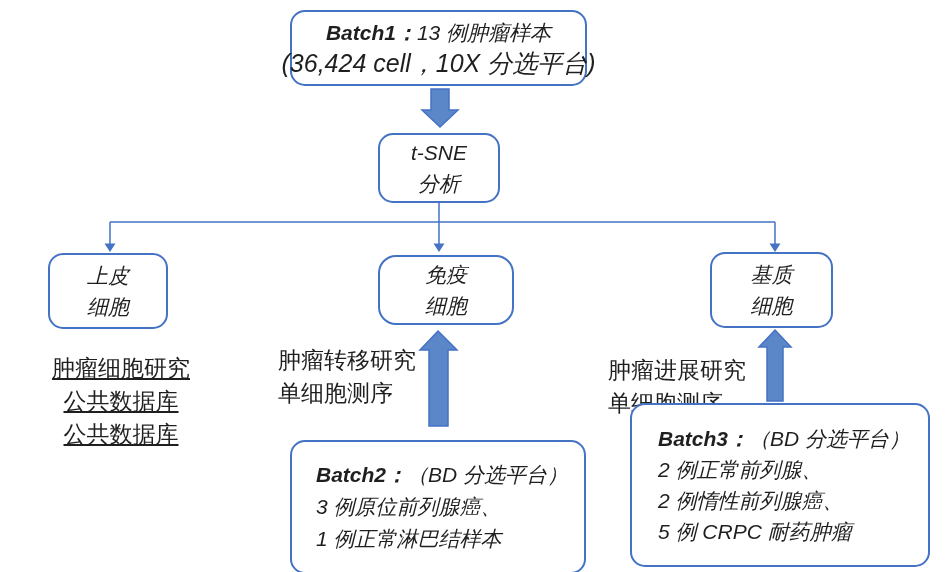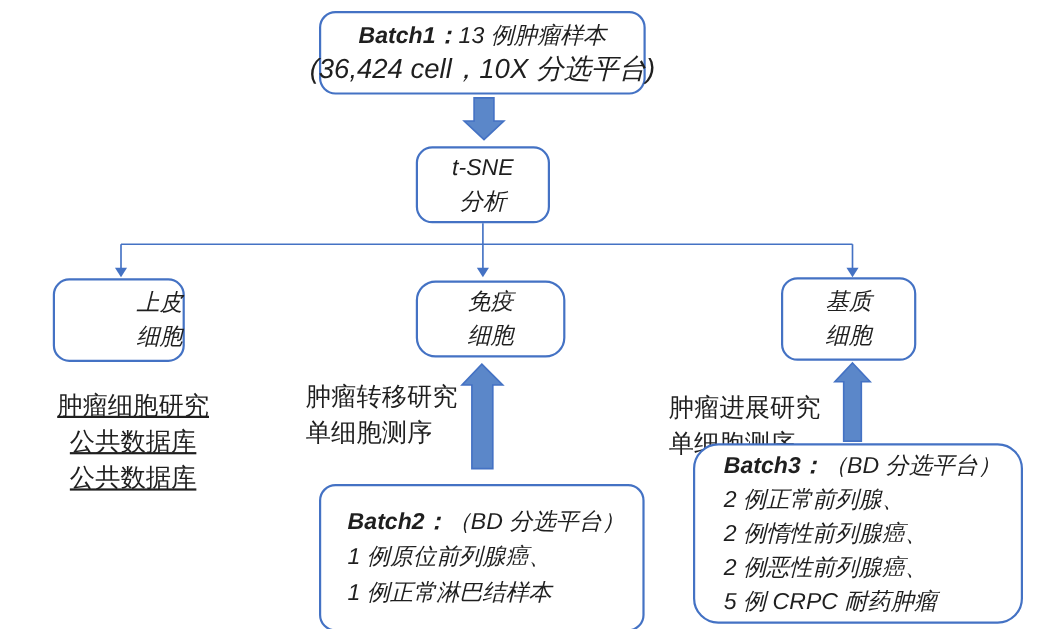--- a/index.html
+++ b/index.html
@@ -36,32 +36,32 @@
     text-align:center;
     font-size:21px;
     line-height:31px;
     z-index:1;
   }
   .node .ln{white-space:nowrap;font-style:italic;}
   .bold{font-weight:bold;}
   #batch1{left:290px;top:10px;width:297px;height:76px;}
   #batch1 .sub{font-size:25px;}
   #tsne{left:378px;top:133px;width:122px;height:70px;}
-  #epithelial{left:48px;top:253px;width:120px;height:76px;align-items:flex-end;}
+  #epithelial{left:48px;top:253px;width:120px;height:76px;}
   #immune{left:378px;top:255px;width:136px;height:70px;border-radius:18px;}
   #stromal{left:710px;top:252px;width:123px;height:76px;}
   #batch2{
     left:290px;top:440px;width:296px;height:134px;
     align-items:flex-start;text-align:left;
     padding:6px 10px 6px 24px;line-height:32px;
   }
   #batch3{
     left:630px;top:403px;width:300px;height:164px;
     align-items:flex-start;text-align:left;
-    padding:6px 10px 6px 26px;line-height:31px;border-radius:23px;
+    padding:6px 10px 6px 26px;line-height:31px;
   }
   .note{
     position:absolute;
     font-size:23px;
     line-height:33px;
     z-index:1;
     white-space:nowrap;
   }
   #note-left{left:25px;top:352px;width:192px;text-align:center;text-decoration:underline;}
   #note-mid{left:278px;top:344px;text-align:left;}
@@ -123,25 +123,24 @@
     <div>肿瘤转移研究</div>
     <div>单细胞测序</div>
   </div>
   <div class="note" id="note-right">
     <div>肿瘤进展研究</div>
     <div>单细胞测序</div>
   </div>
 
   <div class="node" id="batch2">
     <div class="ln"><span class="bold">Batch2：</span><span>（BD 分选平台）</span></div>
-    <div class="ln">1 例原位前列腺癌、</div>
+    <div class="ln">3 例原位前列腺癌、</div>
     <div class="ln">1 例正常淋巴结样本</div>
   </div>
 
   <div class="node" id="batch3">
     <div class="ln"><span class="bold">Batch3：</span><span>（BD 分选平台）</span></div>
     <div class="ln">2 例正常前列腺、</div>
     <div class="ln">2 例惰性前列腺癌、</div>
-    <div class="ln">2 例恶性前列腺癌、</div>
     <div class="ln">5 例 CRPC 耐药肿瘤</div>
   </div>
 
 </div>
 
 </body></html>

